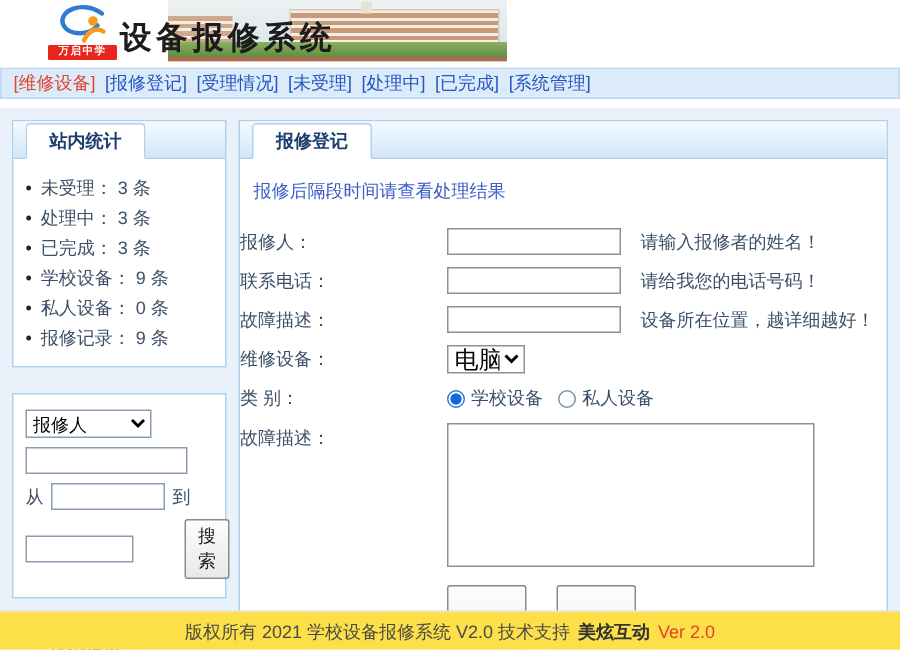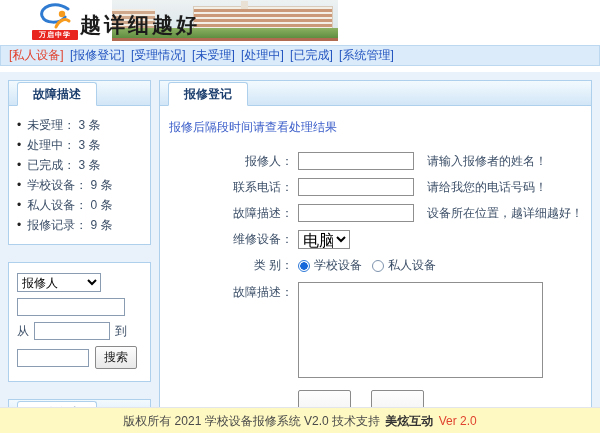--- a/index.html
+++ b/index.html
@@ -52,93 +52,93 @@
   .bullet { color:#222; margin:0 6px 0 2px; }
 
   
   .search-body { padding:10px 6px 12px 8px; }
   .search-body select { width:84px; height:19px; font-size:12px; border:1px solid #8a9cb2; background:#fff; }
   .search-input-wide { display:block; width:108px; height:18px; margin-top:6px;
     border:1px solid #8a9cb2; padding:1px 3px; font-size:12px; }
   .search-range { margin-top:6px; display:flex; align-items:center; }
   .search-range input { width:76px; height:18px; border:1px solid #8a9cb2; padding:1px 3px;
     margin:0 5px; font-size:12px; }
-  .search-go { margin-top:6px; display:flex; align-items:center; }
+  .search-go { margin-top:6px; display:flex; align-items:center;gap:28px; }
   .search-go input { width:72px; height:18px; border:1px solid #8a9cb2; padding:1px 3px;
     margin-right:6px; font-size:12px; }
   button.btn { font-size:12px; padding:2px 8px; border:1px solid #8a8a8a; border-radius:2px;
     background:linear-gradient(180deg,#fdfdfd,#e8e8e8); color:#222; cursor:pointer; }
 
   
   .main-panel { min-height:306px; }
   .notice { color:#3a5dc9; margin:13px 0 16px 9px; }
   .form-row { display:flex; align-items:center; margin-bottom:8px; }
-  .form-label { width:138px; flex:none; text-align:right; padding-right:5px; white-space:nowrap; }
+  .form-label { width:138px; flex:none; text-align:left; padding-right:5px; white-space:nowrap; }
   .form-row input[type="text"] { width:116px; height:18px; border:1px solid #8f8f8f;
     padding:1px 4px; font-size:12px; }
   .hint { margin-left:13px; white-space:nowrap; }
   .device-select { width:52px; height:19px; font-size:16px; border:1px solid #8f8f8f; background:#fff; }
   .radio-group { display:flex; align-items:center; }
   .radio { display:inline-block; width:12px; height:12px; border:1px solid #7d93ad;
     border-radius:50%; background:#fff; margin-right:4px; vertical-align:-2px; }
   .radio.checked { border-color:#2f7ad9;
     background:radial-gradient(circle,#1667d9 0 3.5px,#fff 4px); }
   .radio-label { margin-right:10px; }
   .desc-row { align-items:flex-start; }
   .desc-row .form-label { padding-top:2px; }
   .desc-row textarea { width:245px; height:96px; border:1px solid #8f8f8f; font-size:12px;
     padding:2px 4px; resize:none; font-family:"Liberation Sans","DejaVu Sans",sans-serif; }
   .btn-row { margin:12px 0 4px 138px; }
   .btn-row button { margin-right:16px; padding:18px 12px; }
 
   
   .footer { position:absolute; left:0; bottom:0; width:600px; height:26px; line-height:26px;
-    background:#fef9c3; border-top:1px solid #e2e6ea; text-align:center; color:#4a4a4a; }
+    background:#fde047; border-top:1px solid #e2e6ea; text-align:center; color:#4a4a4a; }
   .footer b { color:#333; margin:0 2px; }
   .footer .ver { color:#e0432f; }
 </style>
 </head>
 <body>
 
 <div class="header">
   <div class="logo">
     <svg width="40" height="26" viewBox="0 0 40 26">
       <path d="M33 6 C 20 -3, 4 4, 7 13 C 10 21, 25 21, 30 14" fill="none" stroke="#2e7bd1" stroke-width="3" stroke-linecap="round"></path>
       <circle cx="27" cy="11" r="3.2" fill="#f79b1e"></circle>
       <path d="M21 24 C 24 17, 30 15, 34 18" fill="none" stroke="#f79b1e" stroke-width="3" stroke-linecap="round"></path>
     </svg>
     <span class="logo-badge">万启中学</span>
   </div>
-  <h1 class="app-title">越详细越好</h1>
+  <h1 class="app-title">设备报修系统</h1>
   <div class="photo">
     <div class="bldg-left"></div>
     <div class="bldg-main"></div>
     <div class="tower"></div>
     <div class="lawn"></div>
     <div class="track"></div>
   </div>
 </div>
 
 <div class="nav">
-  <a class="active">[私人设备]</a>
+  <a class="active">[维修设备]</a>
   <a>[报修登记]</a>
   <a>[受理情况]</a>
   <a>[未受理]</a>
   <a>[处理中]</a>
   <a>[已完成]</a>
   <a>[系统管理]</a>
 </div>
 
 <div class="content">
 
   <aside class="sidebar">
 
     <section class="panel">
       <div class="panel-head">
-        <span class="panel-tab">故障描述</span>
+        <span class="panel-tab">站内统计</span>
       </div>
       <ul class="side-list">
         <li><span class="bullet">•</span><span>未受理： 3 条</span></li>
         <li><span class="bullet">•</span><span>处理中： 3 条</span></li>
         <li><span class="bullet">•</span><span>已完成： 3 条</span></li>
         <li><span class="bullet">•</span><span>学校设备： 9 条</span></li>
         <li><span class="bullet">•</span><span>私人设备： 0 条</span></li>
         <li><span class="bullet">•</span><span>报修记录： 9 条</span></li>
       </ul>
     </section>

